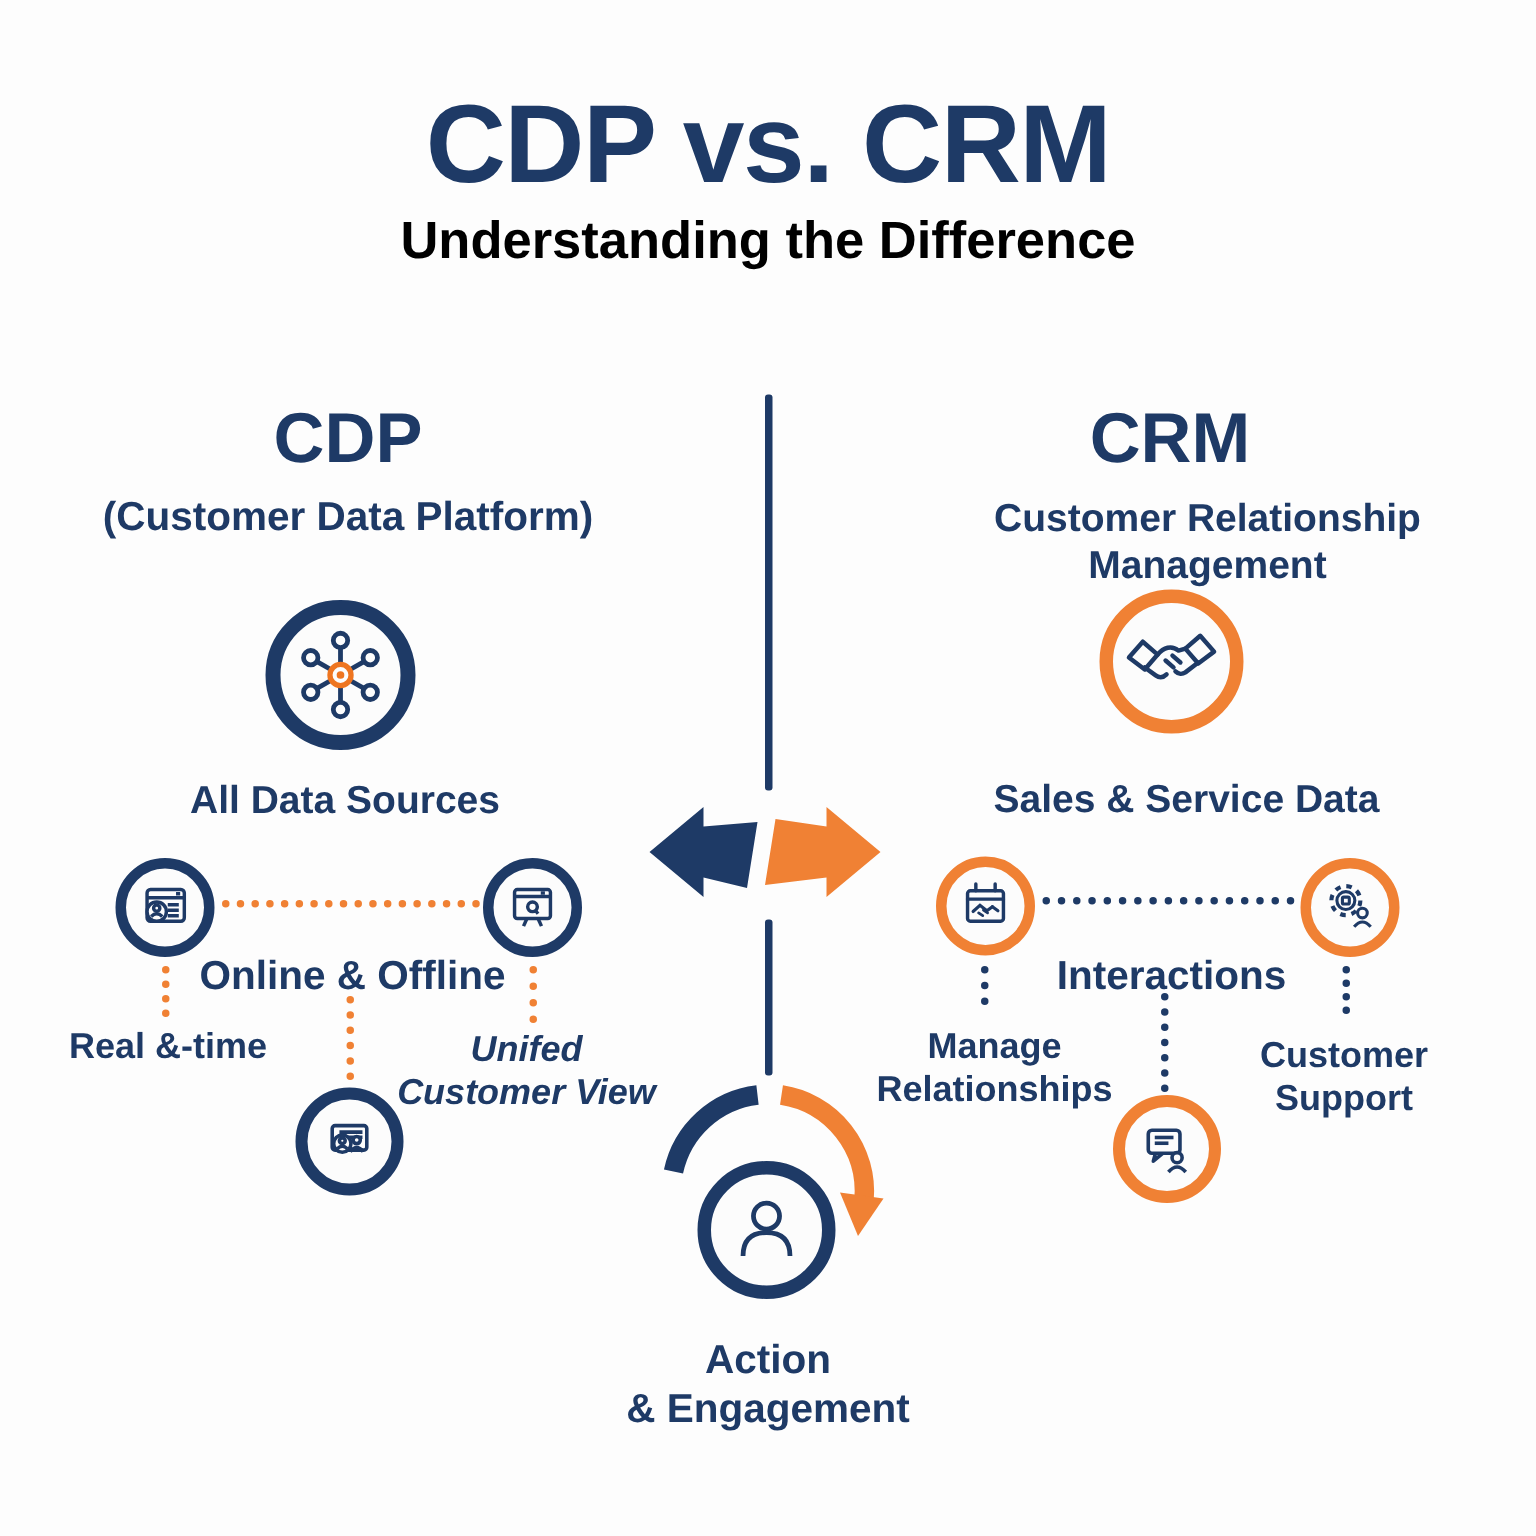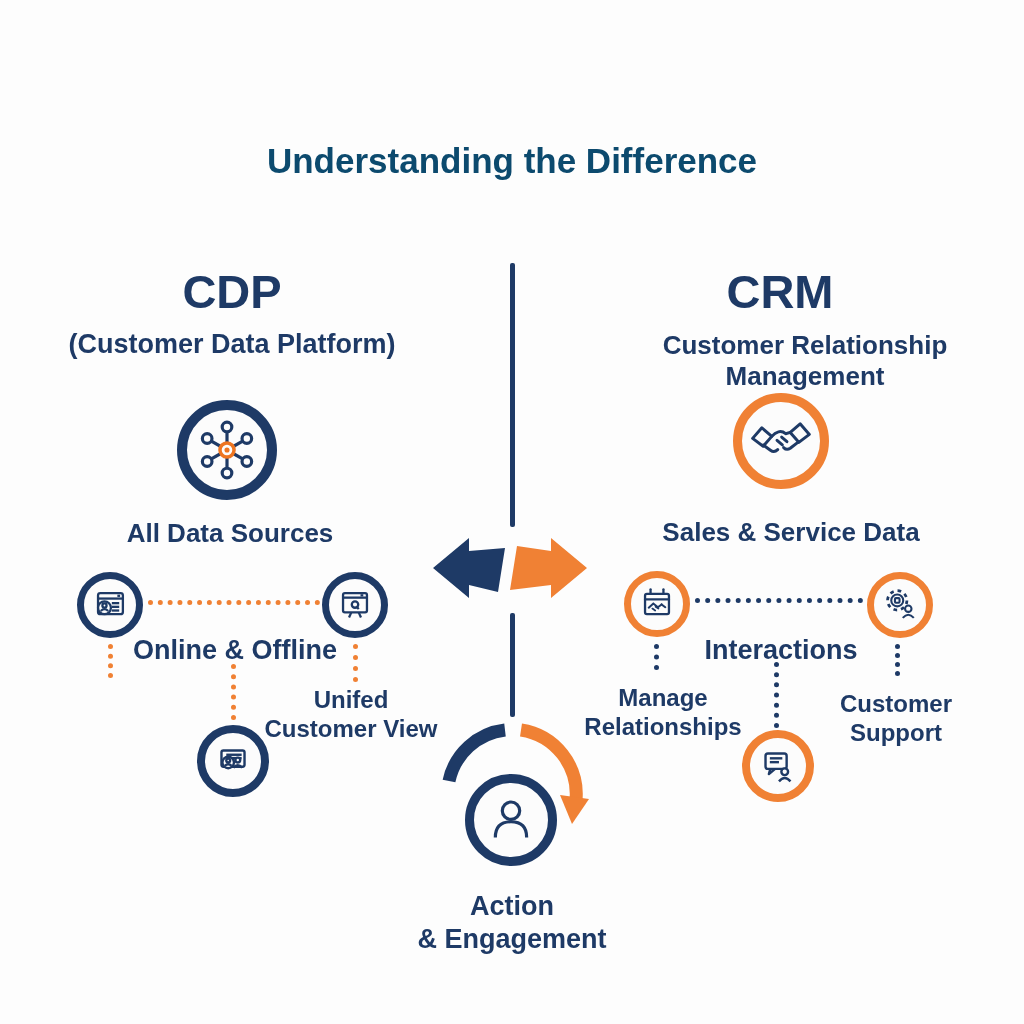--- a/index.html
+++ b/index.html
@@ -1,35 +1,36 @@
 <!DOCTYPE html>
 <html><head>
 <meta charset="utf-8">
 <style>
   html,body{margin:0;padding:0;background:#fdfdfd;font-family:"Liberation Sans",sans-serif;}
   .page{position:relative;width:1024px;height:1024px;background:#fdfdfd;overflow:hidden;}
   .txt{position:absolute;text-align:center;color:#1e3a66;font-weight:700;line-height:1.2;}
-  .orange-txt{color:#0c4a6e;}
+  .orange-txt{color:#000000;}
   .ring{position:absolute;border-radius:50%;background:#fcfcfc;display:flex;align-items:center;justify-content:center;box-sizing:border-box;}
   .ring-navy{border:8px solid #1e3a66;}
   .ring-orange{border:8px solid #f08134;}
   .vline{position:absolute;width:5px;background:#1e3a66;border-radius:2px;}
   .dot-h{position:absolute;height:0;}
   .dot-v{position:absolute;width:0;}
   .dot-orange-h{border-top:5px dotted #f08134;}
   .dot-navy-h{border-top:5px dotted #1e3a66;}
   .dot-orange-v{border-left:5px dotted #f08134;}
   .dot-navy-v{border-left:5px dotted #1e3a66;}
   svg{display:block;}
 </style>
 </head>
 <body>
 
 <div class="page">
 
+  <div class="txt" style="left:0;width:1024px;top:52px;font-size:74px;font-weight:800;letter-spacing:-1px;">CDP vs. CRM</div>
   <div class="txt orange-txt" style="left:0;width:1024px;top:140px;font-size:35px;">Understanding the Difference</div>
 
   <div class="vline" style="left:510px;top:263px;height:264px;"></div>
   <div class="vline" style="left:510px;top:613px;height:104px;"></div>
 
   <div class="txt" style="left:82px;width:300px;top:264px;font-size:47px;font-weight:800;">CDP</div>
   <div class="txt" style="left:32px;width:400px;top:328px;font-size:27px;">(Customer Data Platform)</div>
 
   <div class="txt" style="left:630px;width:300px;top:264px;font-size:47px;font-weight:800;">CRM</div>
   <div class="txt" style="left:587px;width:436px;top:330px;font-size:26px;">Customer Relationship Management</div>
@@ -114,21 +115,22 @@
         </g>
       </svg>
     </span>
   </div>
   <div class="txt" style="left:85px;width:300px;top:634px;font-size:27px;">Online &amp; Offline</div>
 
   <div class="dot-v dot-orange-v" style="left:108px;top:644px;height:34px;"></div>
   <div class="dot-v dot-orange-v" style="left:231px;top:664px;height:56px;"></div>
   <div class="dot-v dot-orange-v" style="left:353px;top:644px;height:38px;"></div>
 
-  <div class="txt" style="left:255px;width:192px;top:686px;font-size:24px;">Unifed Customer View</div>
+  <div class="txt" style="left:32px;width:160px;top:684px;font-size:24px;">Real &amp;-time</div>
+  <div class="txt" style="left:255px;width:192px;top:686px;font-size:24px;font-style:italic;">Unifed Customer View</div>
 
   <div class="ring ring-navy" style="left:197px;top:725px;width:72px;height:72px;">
     <span>
       <svg width="48" height="48" viewBox="0 0 100 100">
         <g fill="none" stroke="#1e3a66" stroke-width="5">
           <rect x="26" y="28" width="48" height="34" rx="4"></rect>
           <line x1="36" y1="37" x2="68" y2="37"></line>
           <line x1="44" y1="44" x2="68" y2="44"></line>
           <circle cx="40" cy="53" r="12" fill="#fcfcfc"></circle>
           <circle cx="40" cy="49" r="4"></circle>

